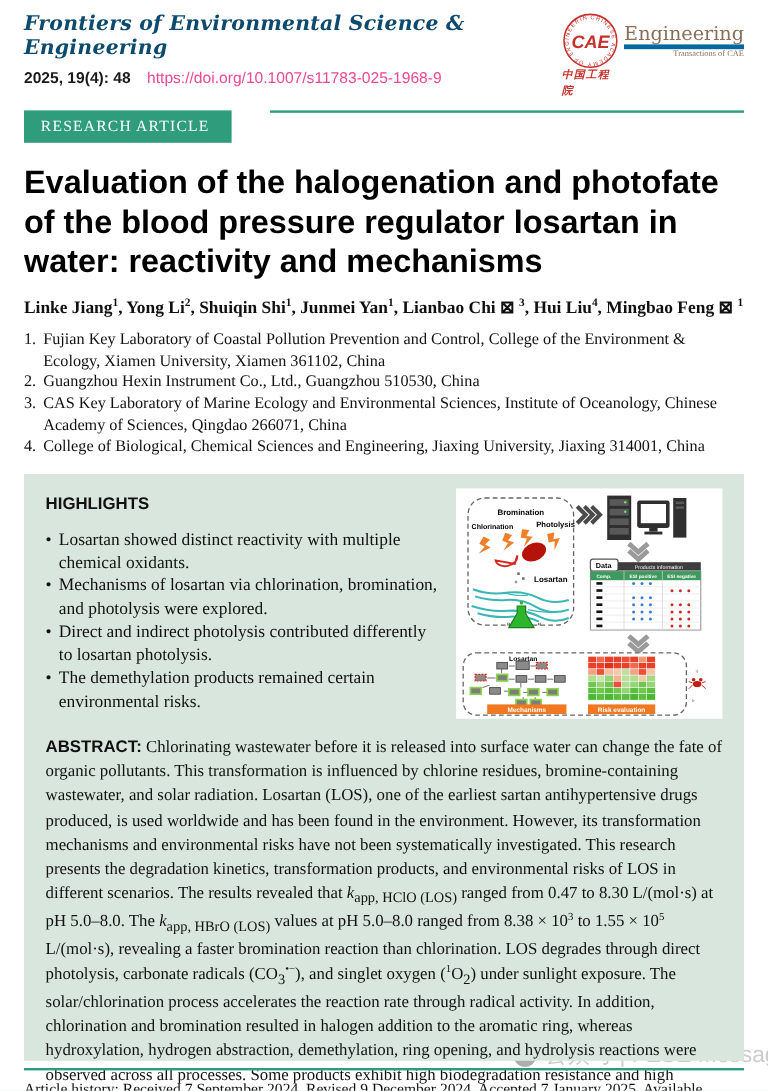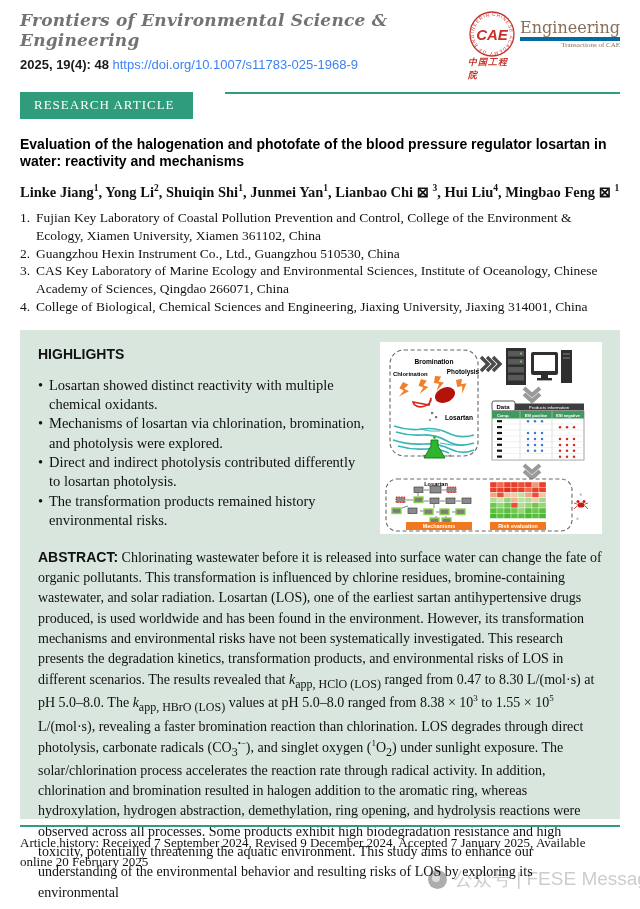--- a/index.html
+++ b/index.html
@@ -5,41 +5,41 @@
   html,body{margin:0;padding:0;}
   body{
     width:640px;height:909px;background:#ffffff;position:relative;overflow:hidden;
     font-family:"Liberation Serif",serif;color:#111;
   }
   .page{position:relative;padding:8px 20px 0 20px;z-index:1;}
   
   .hdr{display:flex;justify-content:space-between;align-items:flex-start;}
   .journal-title{
     font-family:"DejaVu Serif",serif;font-style:italic;font-weight:bold;
-    font-size:17px;color:#737373;letter-spacing:.2px;margin-top:2px;
+    font-size:17px;color:#0c4a6e;letter-spacing:.2px;margin-top:2px;
   }
   .issue-row{margin-top:7px;font-family:"Liberation Sans",sans-serif;font-size:13px;}
   .issue-no{font-weight:bold;color:#1a1a1a;}
-  .doi{color:#3b82f6;text-decoration:none;}
+  .doi{color:#ec4899;margin-left:10px;text-decoration:none;}
   .logo{display:flex;align-items:flex-start;gap:4px;margin-top:2px;}
   .seal{display:flex;flex-direction:column;align-items:center;}
   .seal-cn{font-size:9px;color:#c8312b;font-weight:bold;letter-spacing:1px;margin-top:-2px;font-style:italic;}
   .wordmark{margin-top:10px;line-height:1;}
   .wordmark .en{font-family:"DejaVu Serif",serif;font-size:16px;color:#8a6f58;}
   .wordmark .sub{font-size:7px;color:#8a6f58;border-top:4px solid #0369a1;margin-top:1px;padding-top:1px;text-align:right;}
   
   .badge-row{display:flex;align-items:flex-start;margin-top:10px;gap:32px;}
   .badge{
     background:#2f9c7c;color:#fff;font-size:13px;letter-spacing:1px;
     padding:5px 18px 6px 14px;font-family:"Liberation Serif",serif;
   }
   .badge-line{flex:1;border-top:2px solid #2f9c7c;}
   
   .title{
-    font-family:"Liberation Sans",sans-serif;font-weight:bold;font-size:14px;
+    font-family:"Liberation Sans",sans-serif;font-weight:bold;font-size:27px;
     line-height:1.22;margin-top:17px;color:#000;
   }
   .authors{font-size:14.5px;font-weight:bold;margin-top:13px;}
   .authors sup{font-size:9.5px;}
   .affs{margin-top:8px;font-size:13.5px;line-height:1.32;}
   .aff{display:flex;}
   .aff-num{width:16px;flex:0 0 16px;}
   .aff-text{flex:1;}
   
   .mint{
@@ -146,21 +146,21 @@
           <div class="hl-item">
               <span class="hl-bullet">•</span>
               <span>Mechanisms of losartan via chlorination, bromination, and photolysis were explored.</span>
             </div>
           <div class="hl-item">
               <span class="hl-bullet">•</span>
               <span>Direct and indirect photolysis contributed differently to losartan photolysis.</span>
             </div>
           <div class="hl-item">
               <span class="hl-bullet">•</span>
-              <span>The transformation products remained history environmental risks.</span>
+              <span>The demethylation products remained certain environmental risks.</span>
             </div>
         </div>
       </div>
 
       <div class="ga-panel">
         <svg width="222" height="192" viewBox="0 0 222 192">
           <defs>
             <path id="bolt" d="M0 0 L6 1 L3.2 6 L8.5 7 L0.5 15 L3.5 8 L-1.5 7 Z"></path>
             <path id="chev-r" d="M0 0 l7 7 l-7 7" fill="none" stroke="#4a4a4a" stroke-width="3.4"></path>
             <path id="chev-d" d="M0 0 l8 7 l8 -7" fill="none" stroke="#9a9a9a" stroke-width="4"></path>

